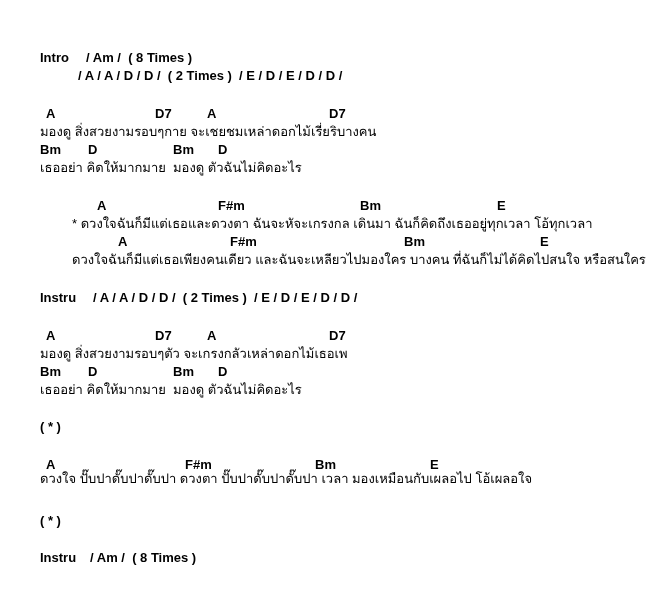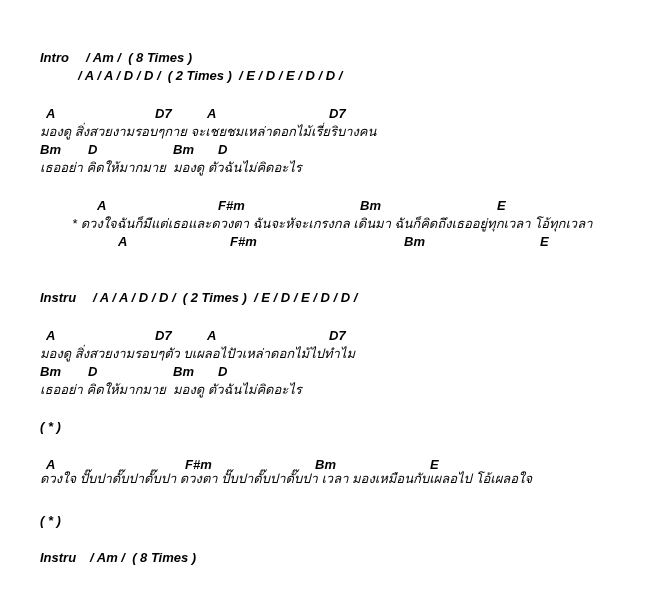--- a/index.html
+++ b/index.html
@@ -10,21 +10,20 @@
     position: relative;
     font-family: "Liberation Sans", "DejaVu Sans", sans-serif;
     color: #000000;
     overflow: hidden;
   }
   .page {
     position: relative;
     width: 670px;
     height: 606px;
     background: #ffffff;
-    font-style: italic;
   }
   .line {
     position: absolute;
     left: 0;
     width: 100%;
     height: 17px;
     font-size: 13px;
     line-height: 17px;
     white-space: pre;
   }
@@ -71,34 +70,37 @@
   </div>
   <div class="line" style="top:215px">
     <span class="t" style="left:72px">* ดวงใจฉันก็มีแต่เธอและดวงตา ฉันจะหัจะเกรงกล เดินมา ฉันก็คิดถึงเธออยู่ทุกเวลา โอ้ทุกเวลา</span>
   </div>
   <div class="line bold" style="top:233px">
     <span class="t" style="left:118px">A</span>
     <span class="t" style="left:230px">F#m</span>
     <span class="t" style="left:404px">Bm</span>
     <span class="t" style="left:540px">E</span>
   </div>
+  <div class="line" style="top:251px">
+    <span class="t" style="left:72px">ดวงใจฉันก็มีแต่เธอเพียงคนเดียว และฉันจะเหลียวไปมองใคร บางคน ที่ฉันก็ไม่ได้คิดไปสนใจ หรือสนใคร</span>
+  </div>
 
   <div class="line bold" style="top:289px">
     <span class="t" style="left:40px">Instru</span>
     <span class="t" style="left:93px">/ A / A / D / D /  ( 2 Times )  / E / D / E / D / D /</span>
   </div>
 
   <div class="line bold" style="top:327px">
     <span class="t" style="left:46px">A</span>
     <span class="t" style="left:155px">D7</span>
     <span class="t" style="left:207px">A</span>
     <span class="t" style="left:329px">D7</span>
   </div>
   <div class="line" style="top:345px">
-    <span class="t" style="left:40px">มองดู สิ่งสวยงามรอบๆตัว บเผลอไปัวเหล่าดอกไม้ไปทำไม</span>
+    <span class="t" style="left:40px">มองดู สิ่งสวยงามรอบๆตัว จะเกรงกลัวเหล่าดอกไม้เธอเพ</span>
   </div>
   <div class="line bold" style="top:363px">
     <span class="t" style="left:40px">Bm</span>
     <span class="t" style="left:88px">D</span>
     <span class="t" style="left:173px">Bm</span>
     <span class="t" style="left:218px">D</span>
   </div>
   <div class="line" style="top:381px">
     <span class="t" style="left:40px">เธออย่า คิดให้มากมาย  มองดู ตัวฉันไม่คิดอะไร</span>
   </div>

